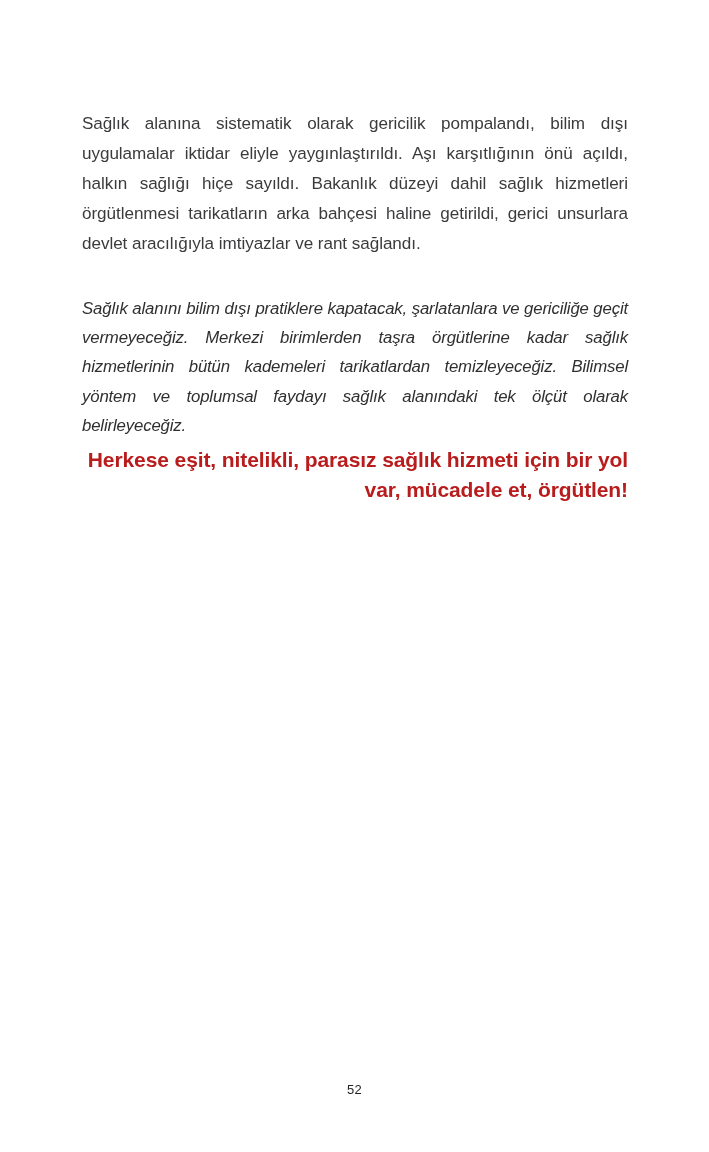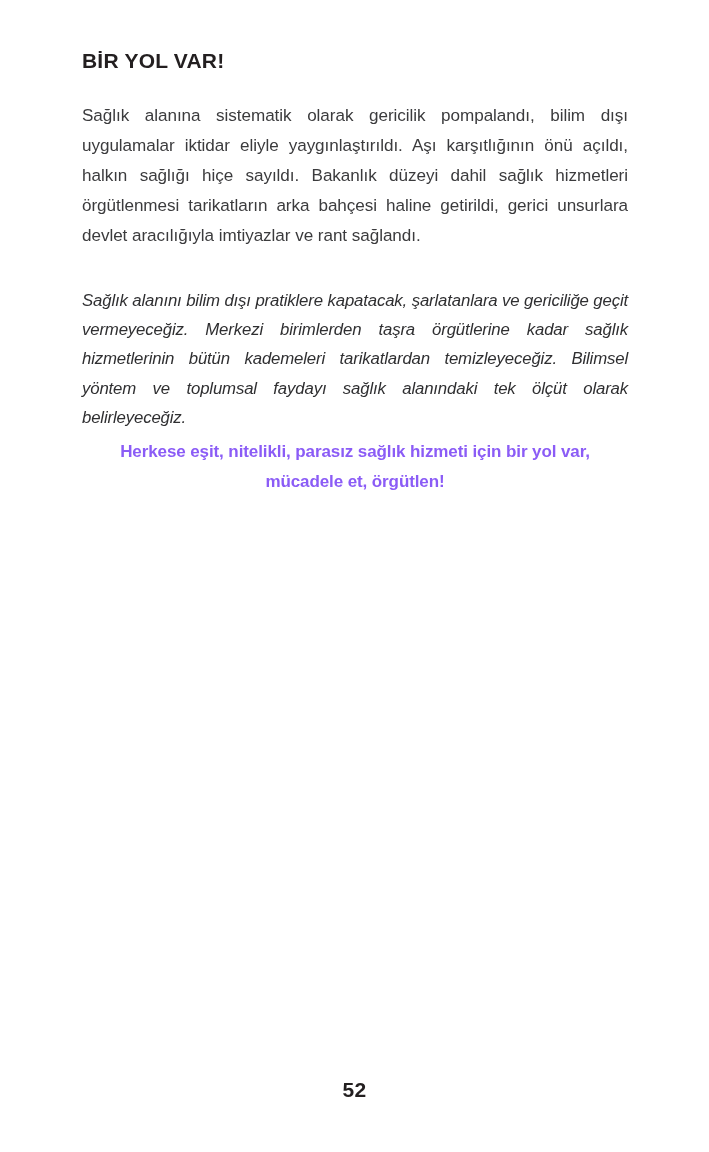--- a/index.html
+++ b/index.html
@@ -37,21 +37,21 @@
     white-space: nowrap;
   }
 
   .body-block {
     position: absolute;
     left: 82px;
     width: 546px;
   }
 
   .para {
-    margin: 0 0 0 0;
+    margin: 8px 0 0 0;
     text-align: justify;
     text-justify: inter-word;
     color: #3b3b3d;
     font-size: 17.1px;
     line-height: 30px;
     letter-spacing: -0.05px;
     hyphens: manual;
   }
 
   
@@ -68,46 +68,45 @@
     color: #2f2f31;
     font-size: 16.8px;
     line-height: 29.2px;
     letter-spacing: -0.15px;
   }
 
   
   .para-bold {
     top: 437px;
     font-weight: bold;
-    color: #8b5cf6;
-    font-size: 17px;
+    color: #b91c1c;
+    font-size: 21px;
     line-height: 30px;
-    text-align: center;
+    text-align: right;
     letter-spacing: -0.1px;
   }
 
   .page-number {
     position: absolute;
     left: 0;
     right: 0;
     top: 1078px;
     text-align: center;
-    font-size: 21px;
-    font-weight: bold;
+    font-size: 13px;
+    font-weight: normal;
     color: #231f20;
     letter-spacing: 0.3px;
     line-height: 24px;
   }
 </style>
 </head>
 <body>
 
 <div class="page">
 
-  <h1 class="page-heading">BİR YOL VAR!</h1>
 
   <p class="para para-intro body-block">Sağlık alanına sistematik olarak gericilik pompalandı, bilim dışı uygulamalar iktidar eliyle yaygınlaştırıldı. Aşı karşıtlığının önü açıldı, halkın sağlığı hiçe sayıldı. Bakanlık düzeyi dahil sağlık hizmetleri örgütlenmesi tarikatların arka bahçesi haline getirildi, gerici unsurlara devlet aracılığıyla imtiyazlar ve rant sağlandı.</p>
 
   <p class="para para-italic body-block">Sağlık alanını bilim dışı pratiklere kapatacak, şarlatanlara ve gericiliğe geçit vermeyeceğiz. Merkezi birimlerden taşra örgütlerine kadar sağlık hizmetlerinin bütün kademeleri tarikatlardan temizleyeceğiz. Bilimsel yöntem ve toplumsal faydayı sağlık alanındaki tek ölçüt olarak belirleyeceğiz.</p>
 
   <p class="para para-bold body-block">Herkese eşit, nitelikli, parasız sağlık hizmeti için bir yol var, mücadele et, örgütlen!</p>
 
   <div class="page-number">52</div>
 
 </div>

